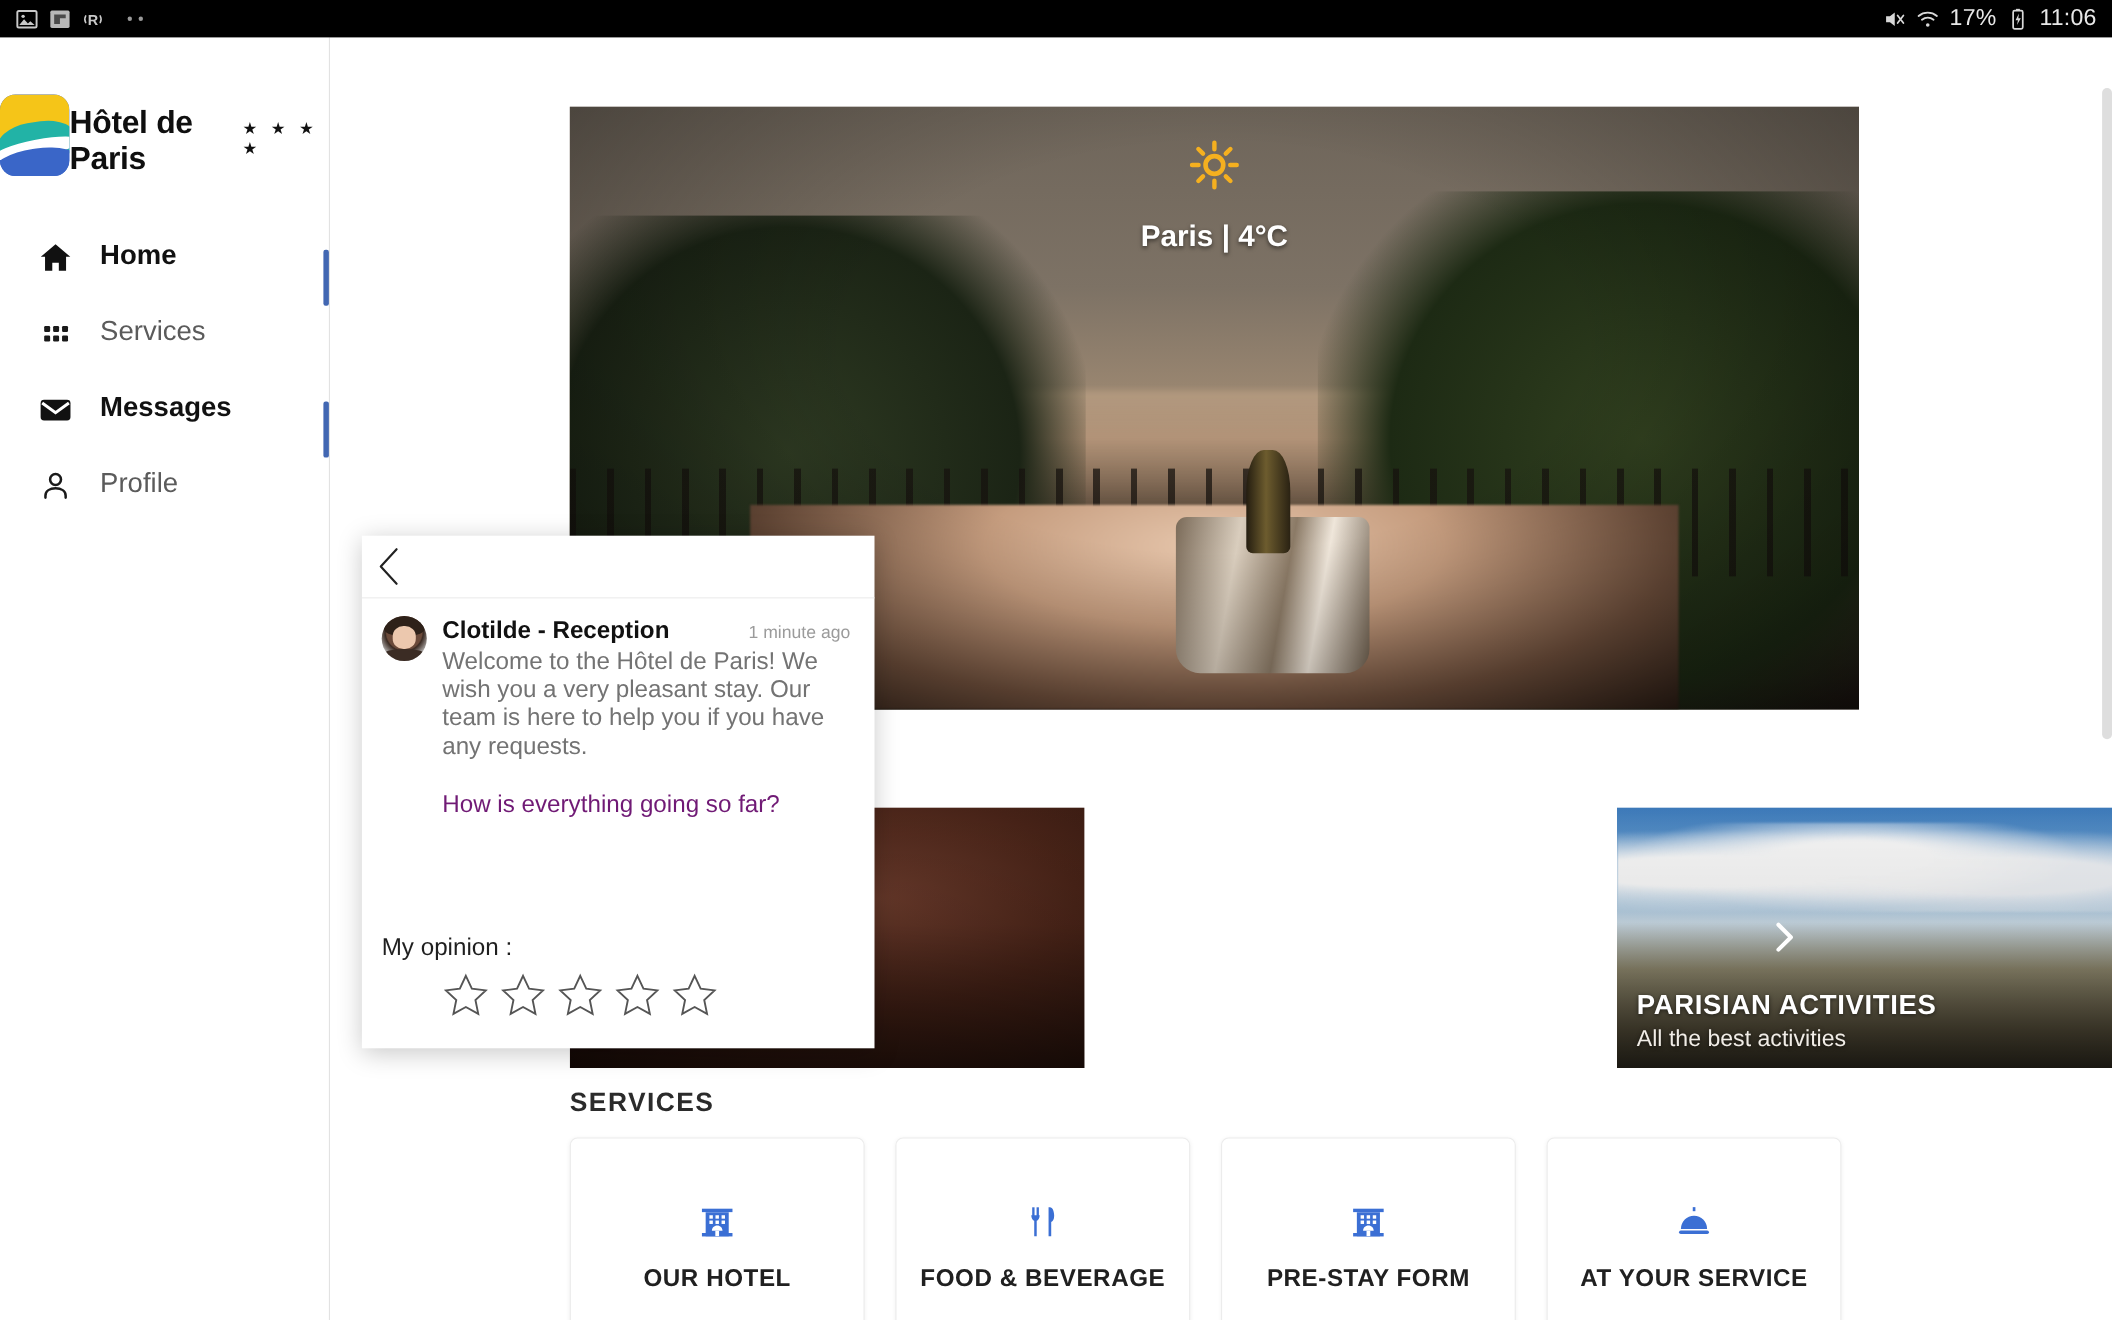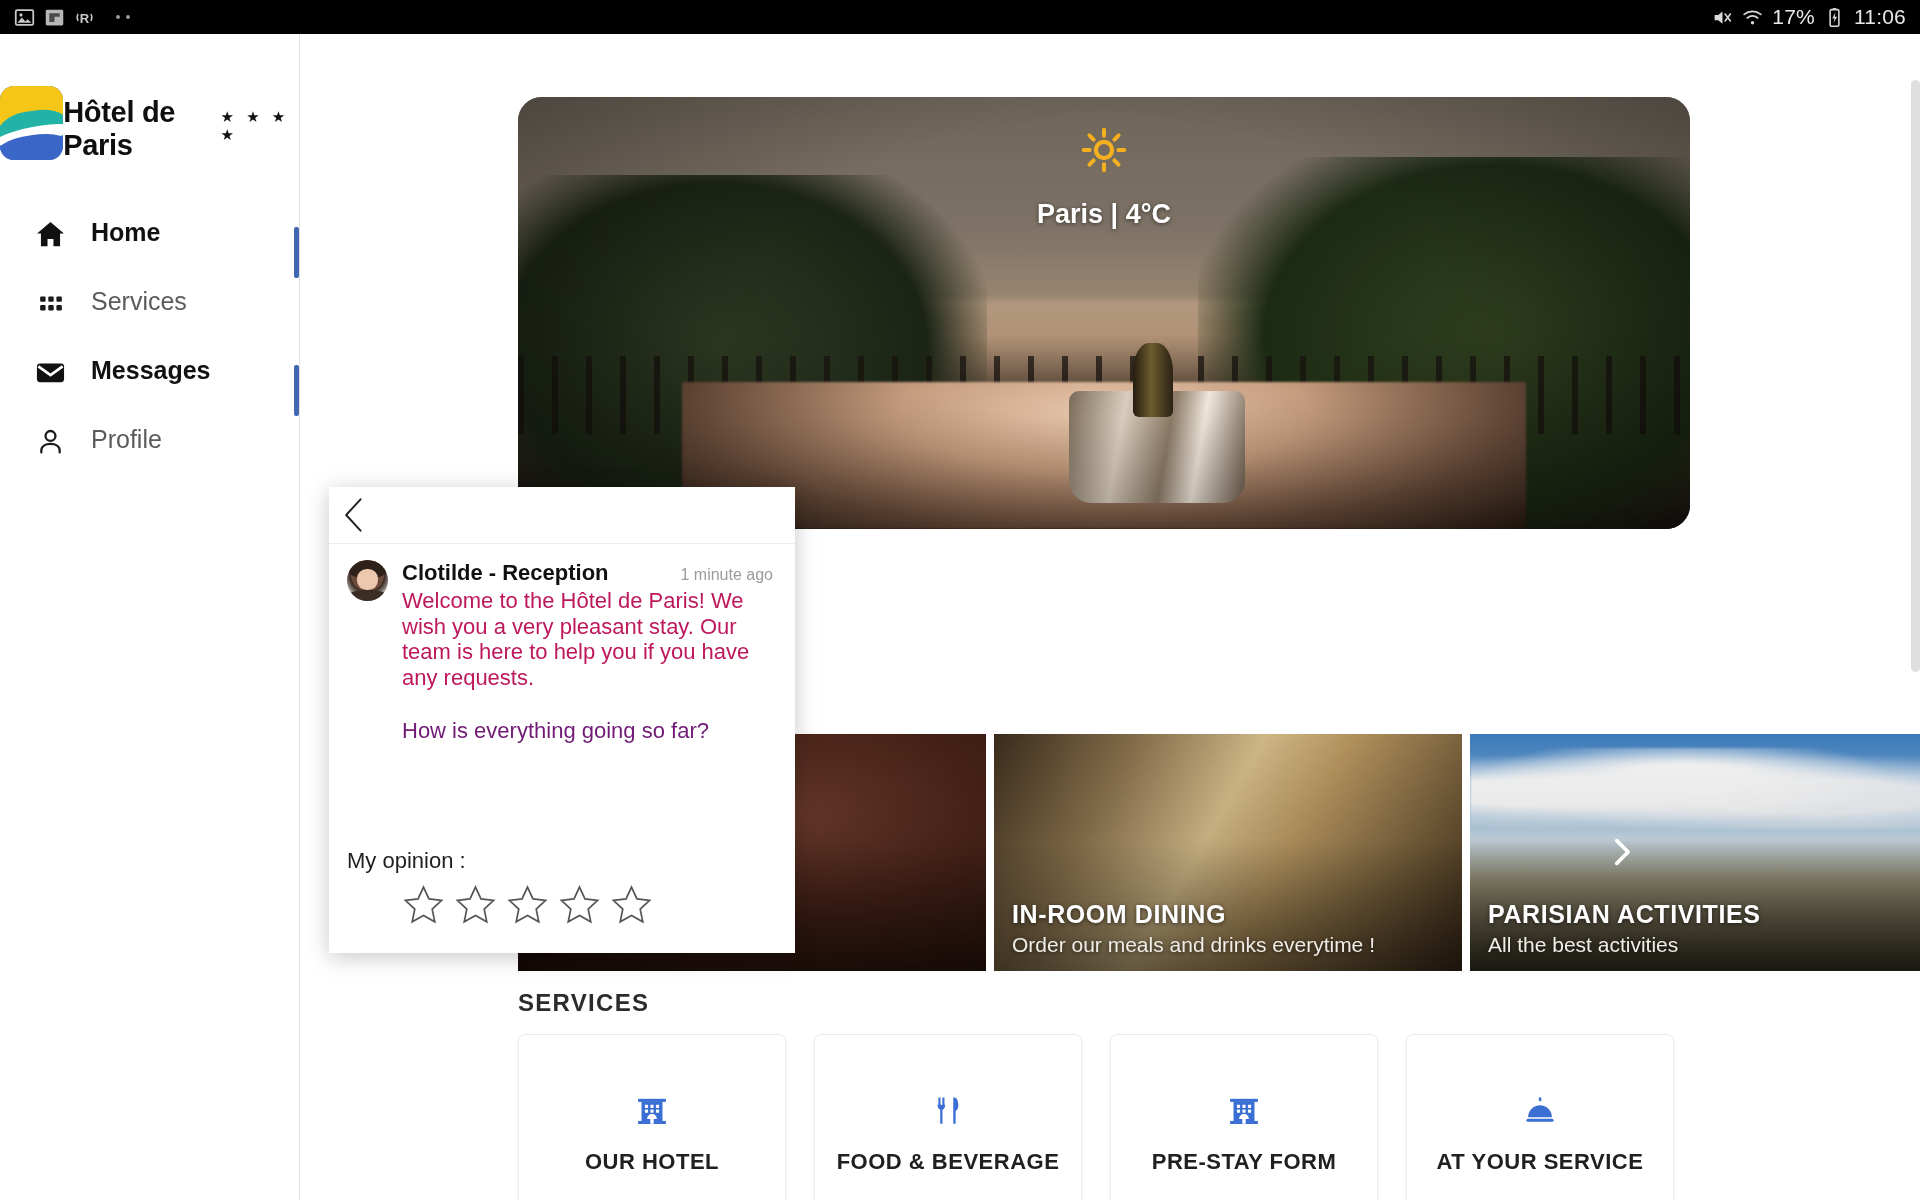--- a/index.html
+++ b/index.html
@@ -43,22 +43,22 @@
   .nav-item .nlabel{font-size:25px;color:#5b5b5b;font-weight:400;}
   .nav-item.active .nlabel{color:#111;font-weight:700;}
   .nav-item .bar{position:absolute;right:0;top:9px;bottom:9px;width:5px;background:#4267b2;
     display:none;border-radius:2px;}
   .nav-item.active .bar{display:block;}
   .nav-ico{width:33px;height:33px;display:flex;align-items:center;justify-content:center;}
 
   
   .main{position:absolute;top:0;left:300px;width:1620px;height:1166px;overflow:hidden;}
 
-  .hero{position:absolute;left:218px;top:63px;width:1172px;height:432px;overflow:hidden;
-    background:linear-gradient(#6a6055 0%,#7a6d5d 38%,#8d7b66 52%,#5a4a3c 70%,#2a211b 100%);border-radius:24px;}
+  .hero{position:absolute;left:218px;top:63px;width:1172px;height:548px;overflow:hidden;
+    background:linear-gradient(#6a6055 0%,#7a6d5d 38%,#8d7b66 52%,#5a4a3c 70%,#2a211b 100%);}
   .hero .sky{position:absolute;inset:0;
     background:linear-gradient(180deg,#6e655a 0%,#7d7265 30%,#9b8771 48%,#b8967a 55%,#6b5846 66%,#30261e 85%,#1a1410 100%);}
   .hero .city{position:absolute;left:0;right:0;top:47%;height:20%;
     background:linear-gradient(180deg,rgba(200,170,140,.55),rgba(70,55,42,.25));
     filter:blur(3px);}
   .hero .foliage-l{position:absolute;left:-2%;top:18%;width:42%;height:88%;
     background:radial-gradient(ellipse at 45% 45%,#2e3a22 0%,#1b2415 55%,rgba(20,28,16,0) 74%);}
   .hero .foliage-r{position:absolute;right:-4%;top:14%;width:46%;height:92%;
     background:radial-gradient(ellipse at 55% 45%,#31401f 0%,#1d2a14 55%,rgba(20,28,16,0) 74%);}
   .hero .table{position:absolute;left:14%;right:14%;bottom:0;height:34%;
@@ -135,21 +135,21 @@
   .avatar .hair{position:absolute;left:4%;top:0;width:92%;height:44%;background:#2e2119;
     border-radius:50% 50% 38% 38%;}
   .avatar .face{position:absolute;left:24%;top:22%;width:52%;height:50%;background:#ecc8ae;
     border-radius:46%;}
   .avatar .shoulder{position:absolute;left:6%;bottom:0;width:88%;height:26%;background:#3b2c24;
     border-radius:46% 46% 0 0;}
   .msg-main{flex:1;min-width:0;}
   .msg-nameline{display:flex;align-items:baseline;gap:12px;}
   .msg-name{font-size:22px;font-weight:700;color:#111;}
   .msg-time{margin-left:auto;font-size:16px;color:#9b9b9b;white-space:nowrap;}
-  .msg-text{font-size:22px;color:#be185d;line-height:1.16;margin-top:2px;}
+  .msg-text{font-size:22px;color:#737373;line-height:1.16;margin-top:2px;}
   .msg-text2{font-size:22px;color:#701a75;line-height:1.16;margin-top:28px;}
   .opinion{padding:0 0 28px 18px;}
   .opinion .olabel{font-size:22px;color:#1f1f1f;margin-bottom:10px;}
   .stars{display:flex;gap:11px;padding-left:56px;}
   .star{width:41px;height:41px;cursor:pointer;}
 </style>
 </head>
 <body>
 
 <div class="statusbar">
@@ -290,28 +290,20 @@
 
       <div class="card c1">
         <div class="img img-spa"></div>
         <div class="shade"></div>
         <div class="ctxt">
           <div class="ctitle"></div>
           <div class="csub">st</div>
         </div>
       </div>
 
-      <div class="card c2">
-        <div class="img img-dining"></div>
-        <div class="shade"></div>
-        <div class="ctxt">
-          <div class="ctitle">IN-ROOM DINING</div>
-          <div class="csub">Order our meals and drinks everytime !</div>
-        </div>
-      </div>
 
       <div class="card c3">
         <div class="img img-paris">
           <div class="clouds"></div>
         </div>
         <div class="shade"></div>
         <div class="ctxt">
           <div class="ctitle">PARISIAN ACTIVITIES</div>
           <div class="csub">All the best activities</div>
         </div>

